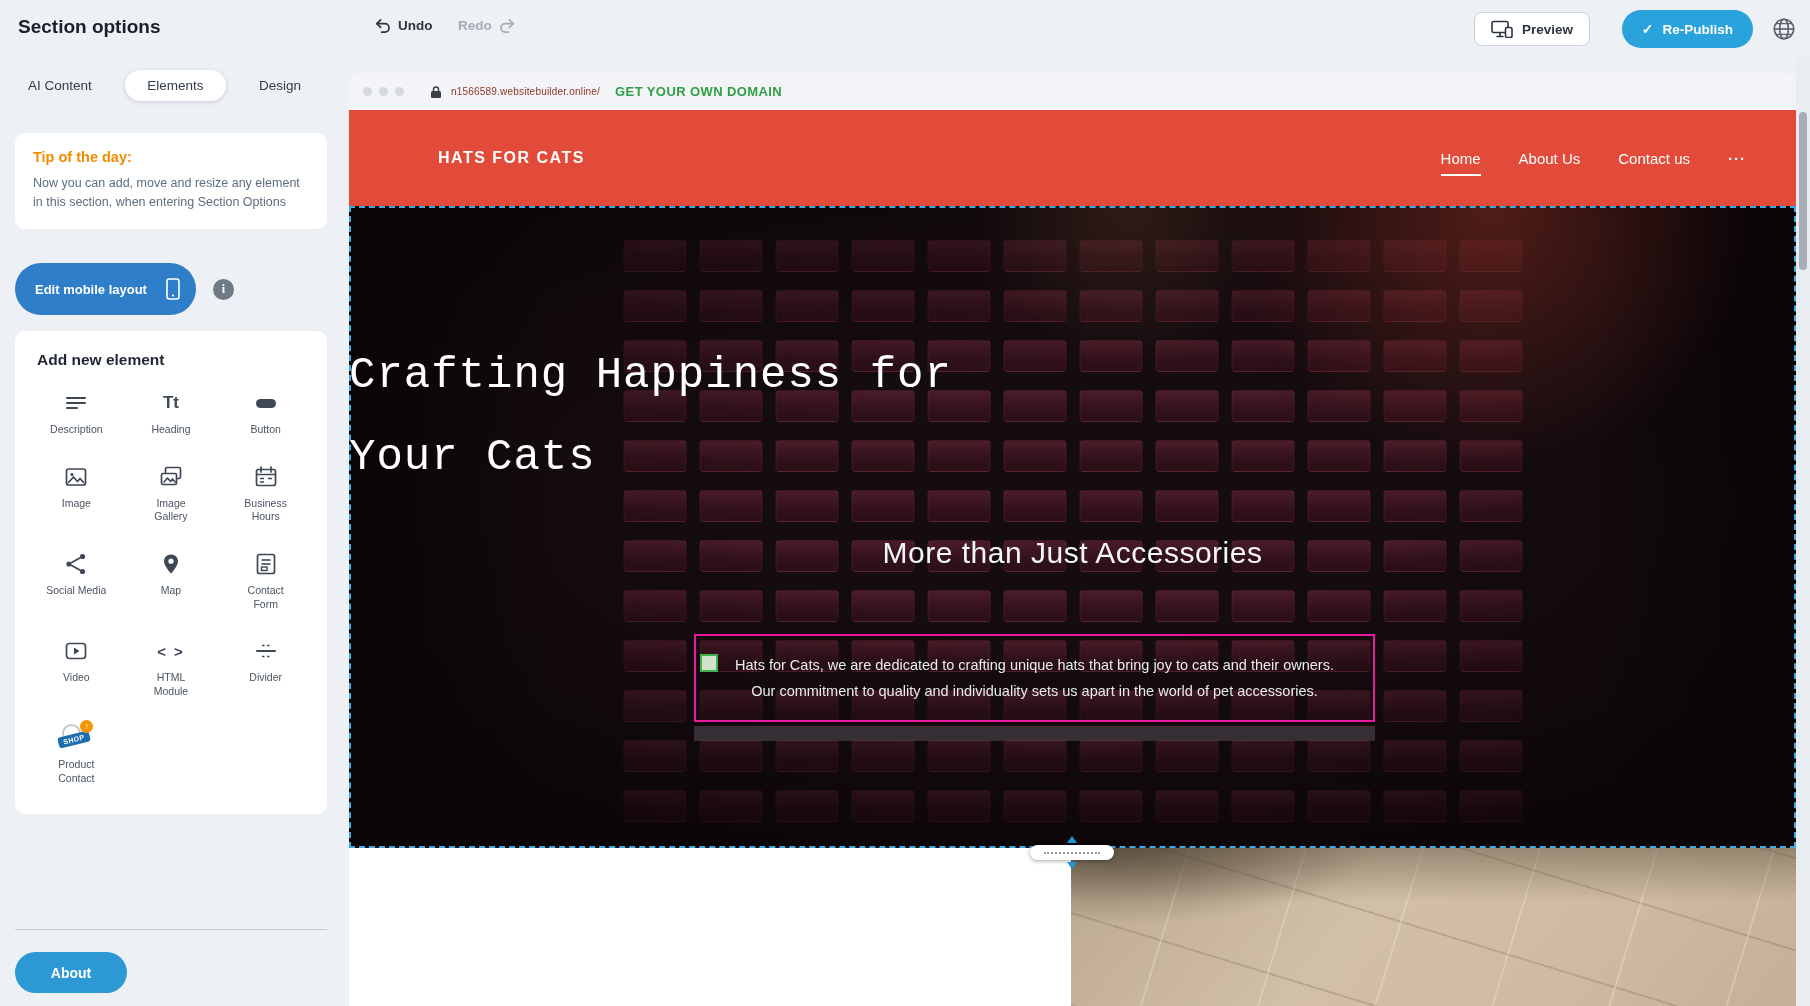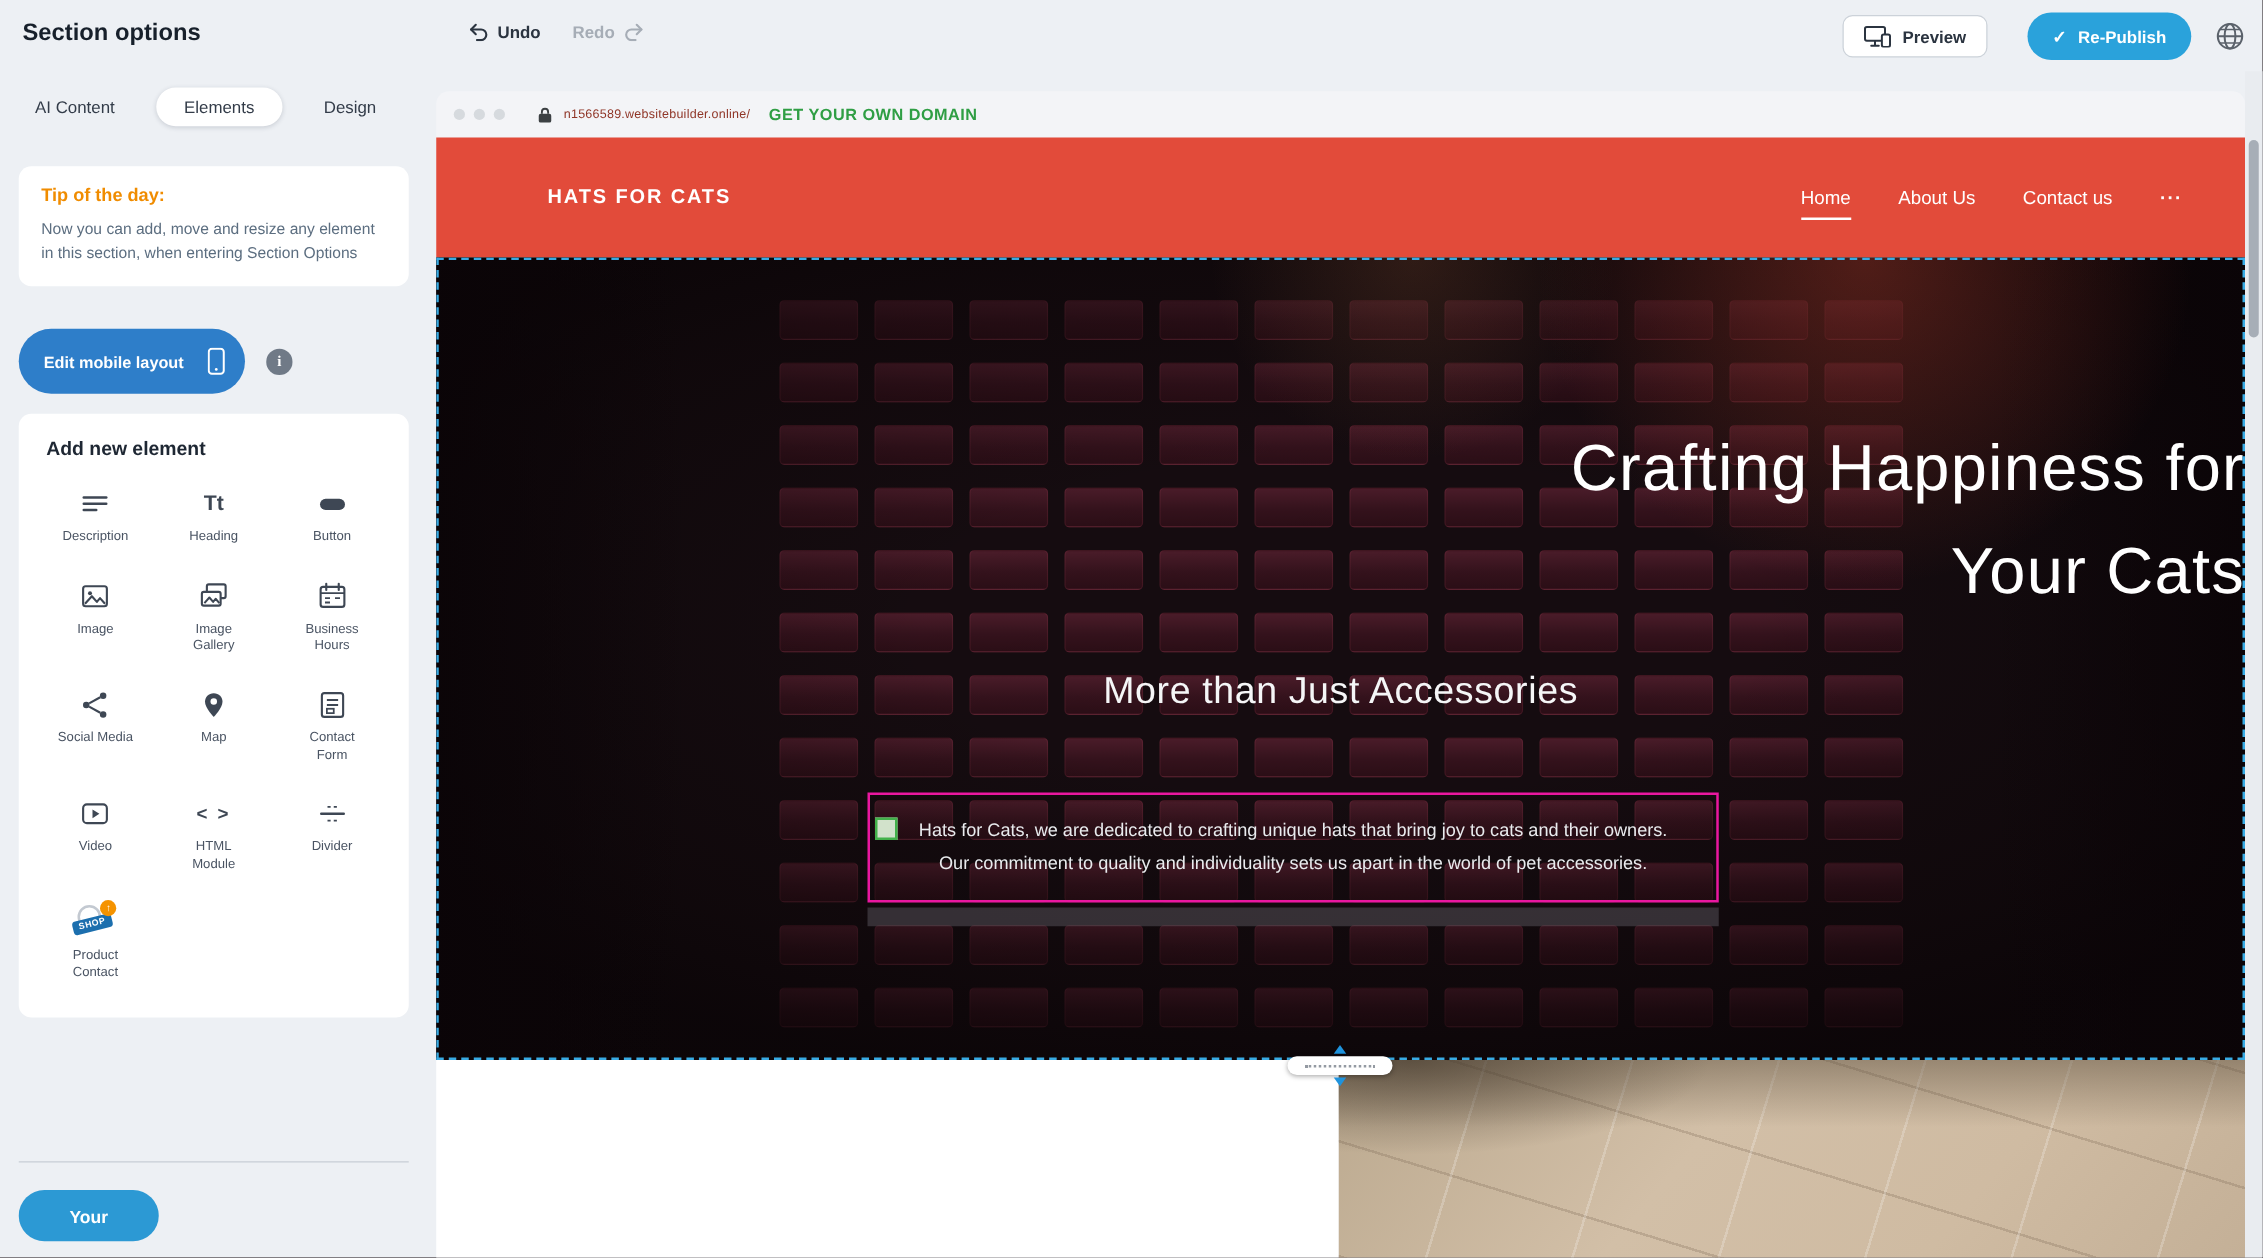--- a/index.html
+++ b/index.html
@@ -59,21 +59,21 @@
   .nav-item.more{font-weight:700;letter-spacing:1px;}
 
   .hero{position:absolute;left:0;top:149px;width:1447px;height:642px;background:#150c10;overflow:hidden;}
   .tile-grid{position:absolute;left:50%;transform:translateX(-50%);top:34px;width:899px;display:grid;grid-template-columns:repeat(12,63px);grid-auto-rows:32px;column-gap:13px;row-gap:18px;}
   .tile{background:linear-gradient(180deg,#4a1c29 0%,#34121c 55%,#2b0e16 100%);border:1px solid rgba(255,96,130,0.10);border-radius:4px;}
   .hero-shade{position:absolute;inset:0;pointer-events:none;background:
     radial-gradient(circle at 79% 0%, rgba(205,70,50,.35), rgba(205,70,50,0) 20%),
     radial-gradient(circle at 54% 0%, rgba(160,95,60,.22), rgba(160,95,60,0) 16%),
     linear-gradient(90deg, rgba(10,4,7,.85) 0%, rgba(10,4,7,0) 14%, rgba(10,4,7,0) 86%, rgba(10,4,7,.85) 100%),
     radial-gradient(ellipse 65% 58% at 50% 46%, rgba(0,0,0,0) 35%, rgba(10,4,6,.45) 78%, rgba(8,3,5,.7) 100%);}
-  .hero-heading{position:absolute;left:0;width:100%;top:128px;text-align:right;color:#fff;font-size:52px;line-height:82px;letter-spacing:1px;font-weight:400;cursor:pointer;}
+  .hero-heading{position:absolute;left:0;width:100%;top:128px;text-align:left;color:#fff;font-size:44px;line-height:82px;letter-spacing:1px;font-weight:400;cursor:pointer;font-family:Liberation Mono, monospace;}
   .hero-sub{position:absolute;left:0;width:100%;top:330px;text-align:center;color:#f5f6f7;font-size:30px;letter-spacing:.5px;cursor:pointer;}
   .selected-text{position:absolute;left:345px;top:428px;width:681px;height:88px;border:2px solid #ea17a0;display:flex;align-items:center;justify-content:center;cursor:move;}
   .selected-text .body-text{font-size:14.5px;line-height:26px;color:#e9ebee;text-align:center;}
   .body-line{display:block;white-space:nowrap;}
   .drag-handle{position:absolute;left:4px;top:18px;width:18px;height:18px;border:2px solid #43b14b;background:rgba(225,244,219,.92);cursor:pointer;}
   .under-bar{position:absolute;left:345px;top:520px;width:681px;height:15px;background:rgba(165,165,175,.25);}
   .section-outline{position:absolute;inset:0;border:2px dashed #38abe4;pointer-events:none;}
 
   .below-white{position:absolute;left:0;top:791px;width:722px;bottom:0;background:#fff;}
   .below-floor{position:absolute;left:722px;top:791px;width:725px;bottom:0;background:
@@ -311,21 +311,21 @@
             <span class="pg-tag">SHOP</span>
             <span class="pg-plus">↑</span>
           </div>
           <div class="lbl">Product Contact</div>
         </div>
 
       </div>
     </section>
 
     <div class="sep"></div>
-    <button class="done-btn">Your</button>
+    <button class="done-btn">About</button>
   </aside>
 
   <main class="stage">
 
     <div class="chrome">
       <span class="win-dots">
         <span class="win-dot"></span>
         <span class="win-dot"></span>
         <span class="win-dot"></span>
       </span>

